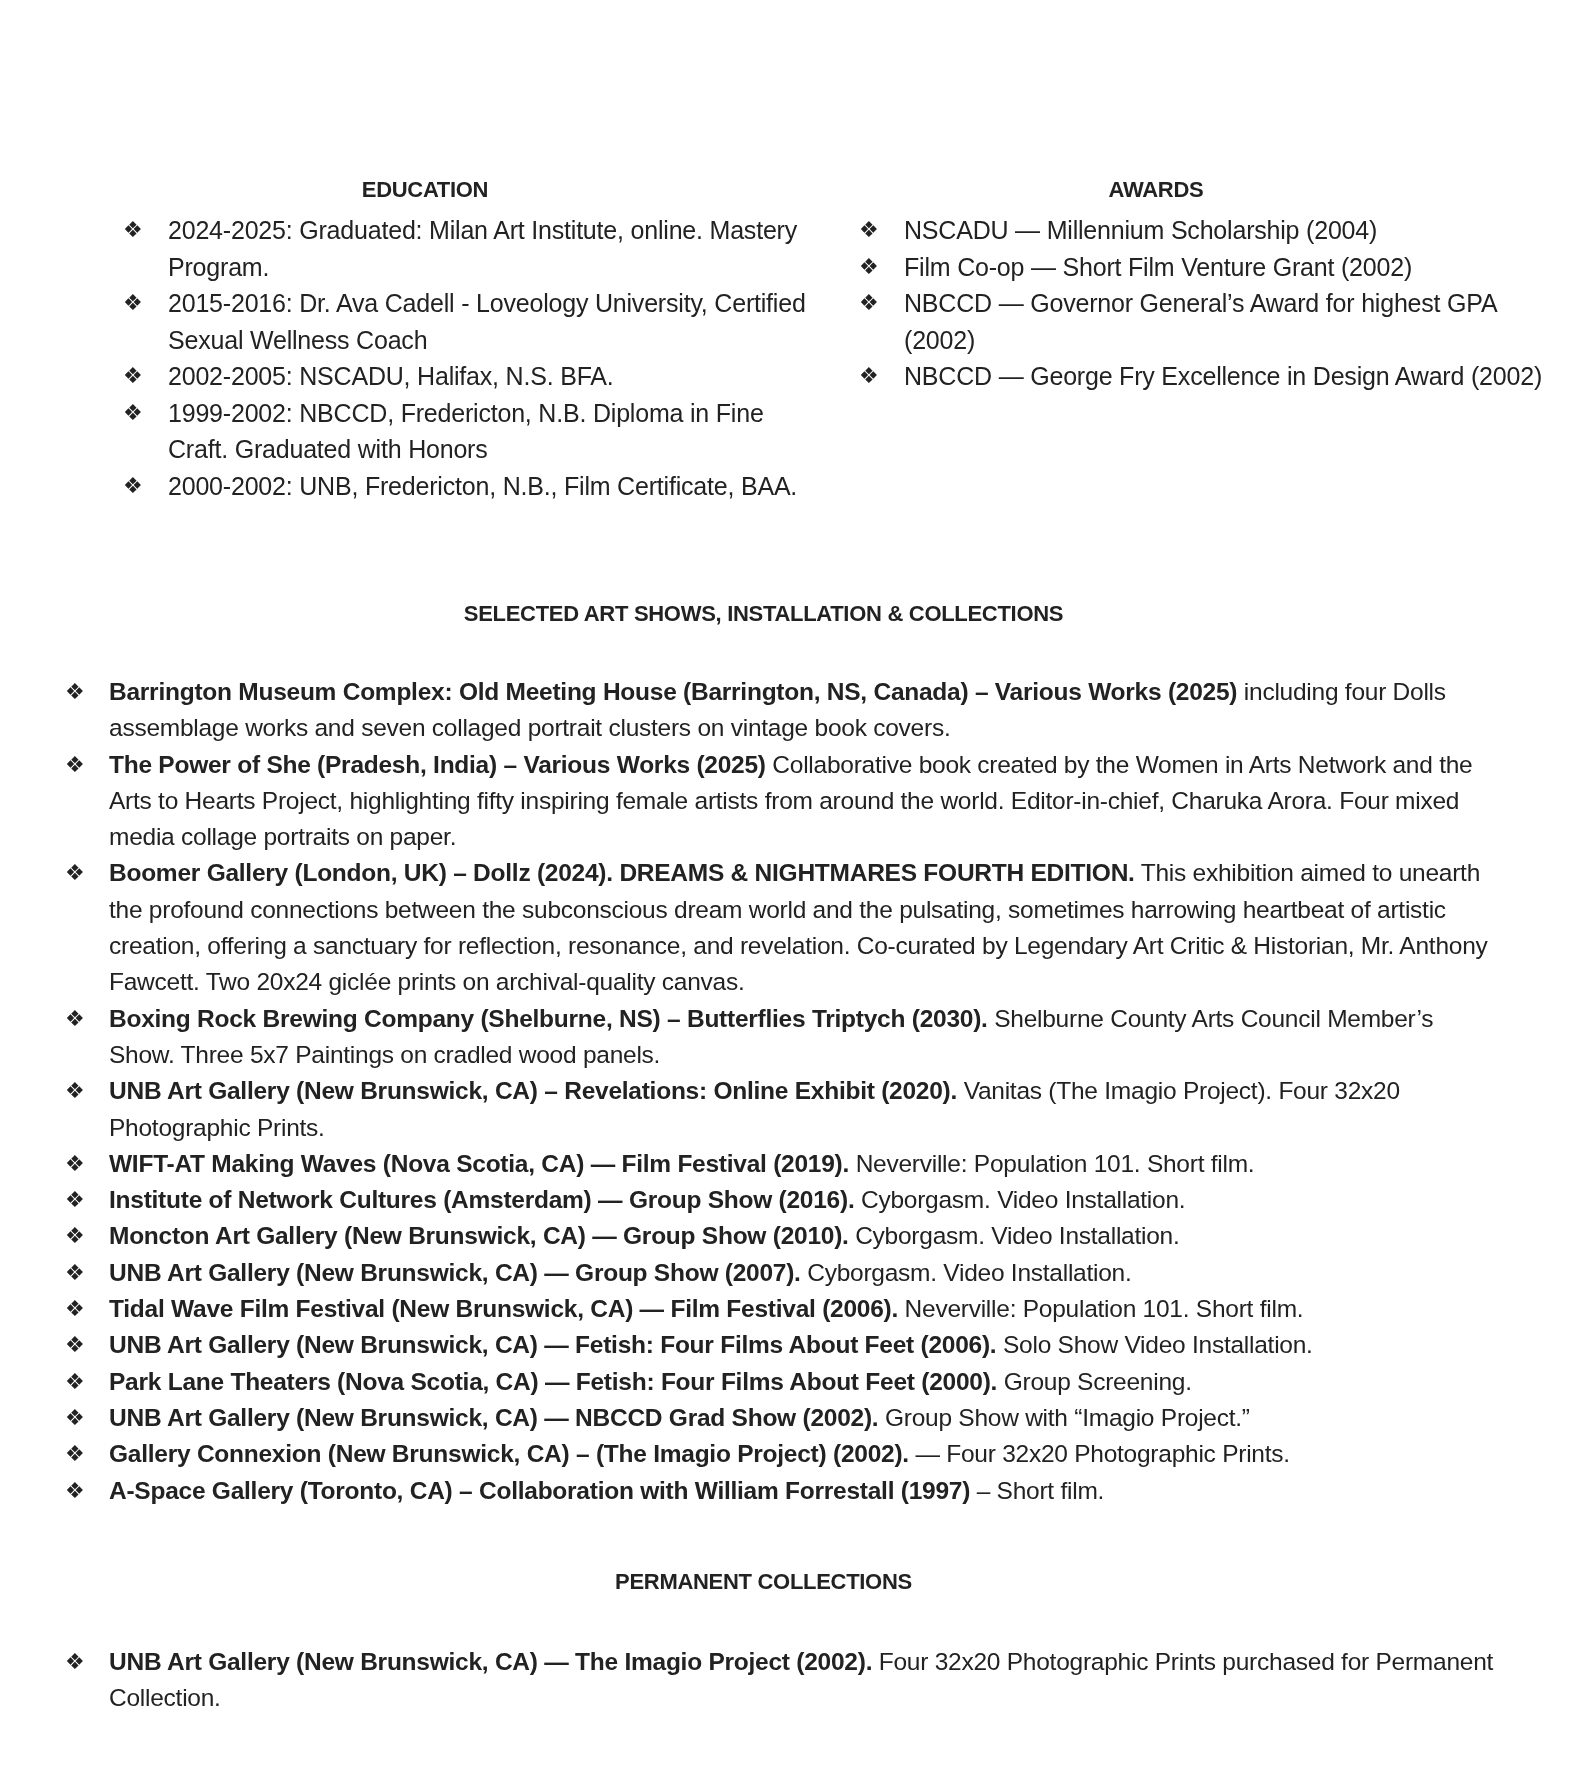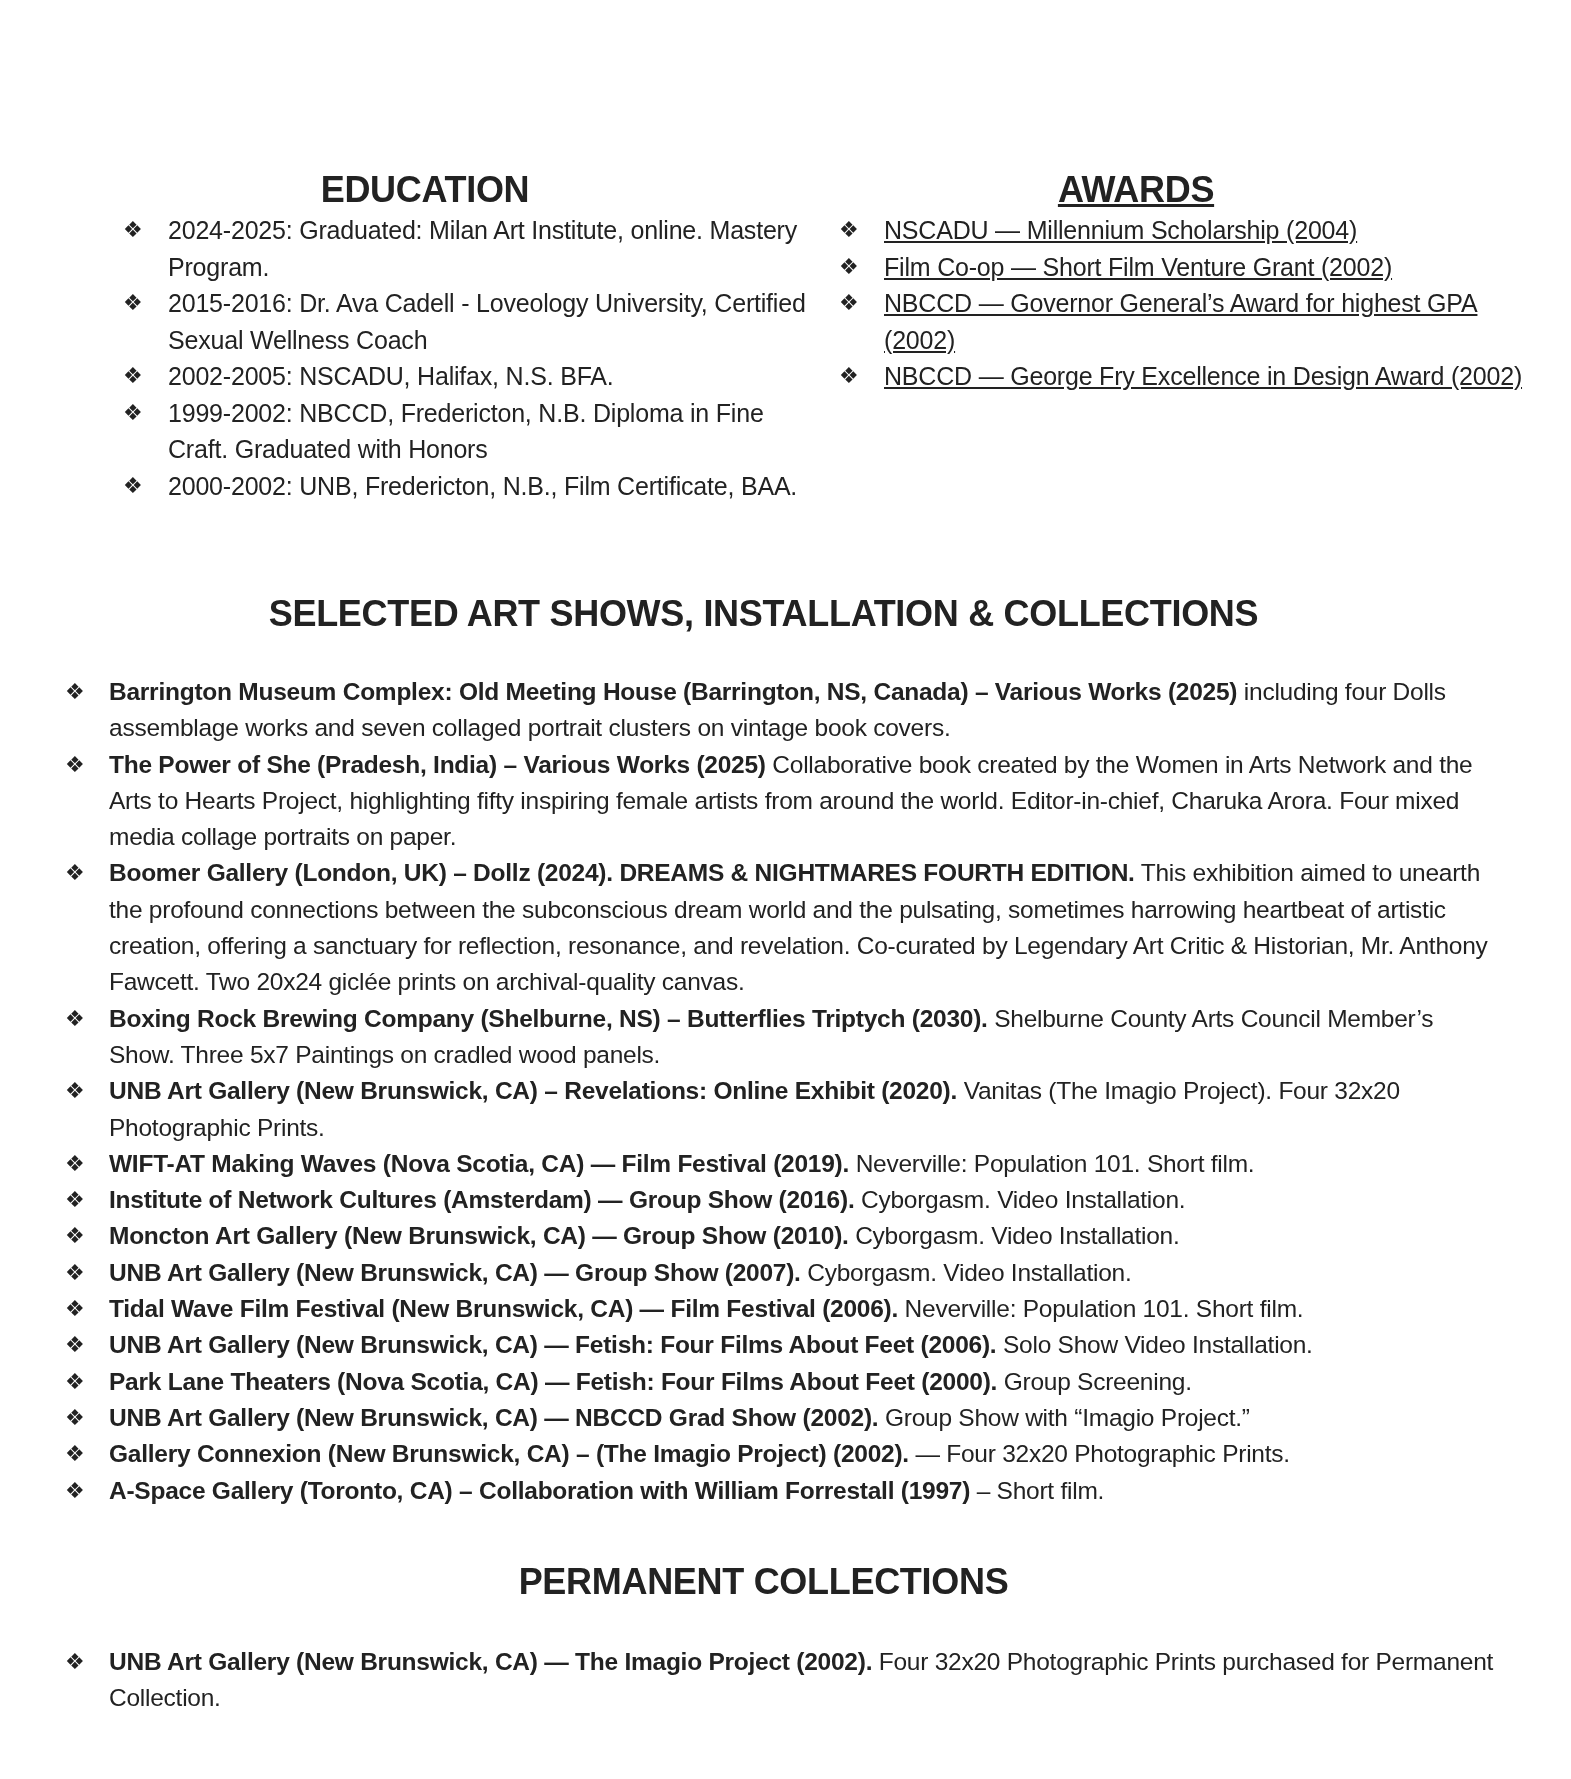--- a/index.html
+++ b/index.html
@@ -26,24 +26,24 @@
       top: 168px;
       left: 0;
       width: 1571px;
       height: 380px;
     }
     .col {
       position: absolute;
       top: 0;
     }
     .col-edu { left: 120px; width: 660px; }
-    .col-awd { left: 836px; width: 660px; text-decoration: underline; }
+    .col-awd { left: 856px; width: 660px; }
     .sec-title {
       font-weight: bold;
-      font-size: 36px;
+      font-size: 22px;
       text-align: center;
       margin: 0;
       line-height: 44px;
       letter-spacing: -0.3px;
     }
     .col-edu .sec-title { padding-right: 20px; width: 610px; }
     .col-awd .sec-title { width: 600px; }
     ul.blist {
       list-style: none;
       margin: 0;

